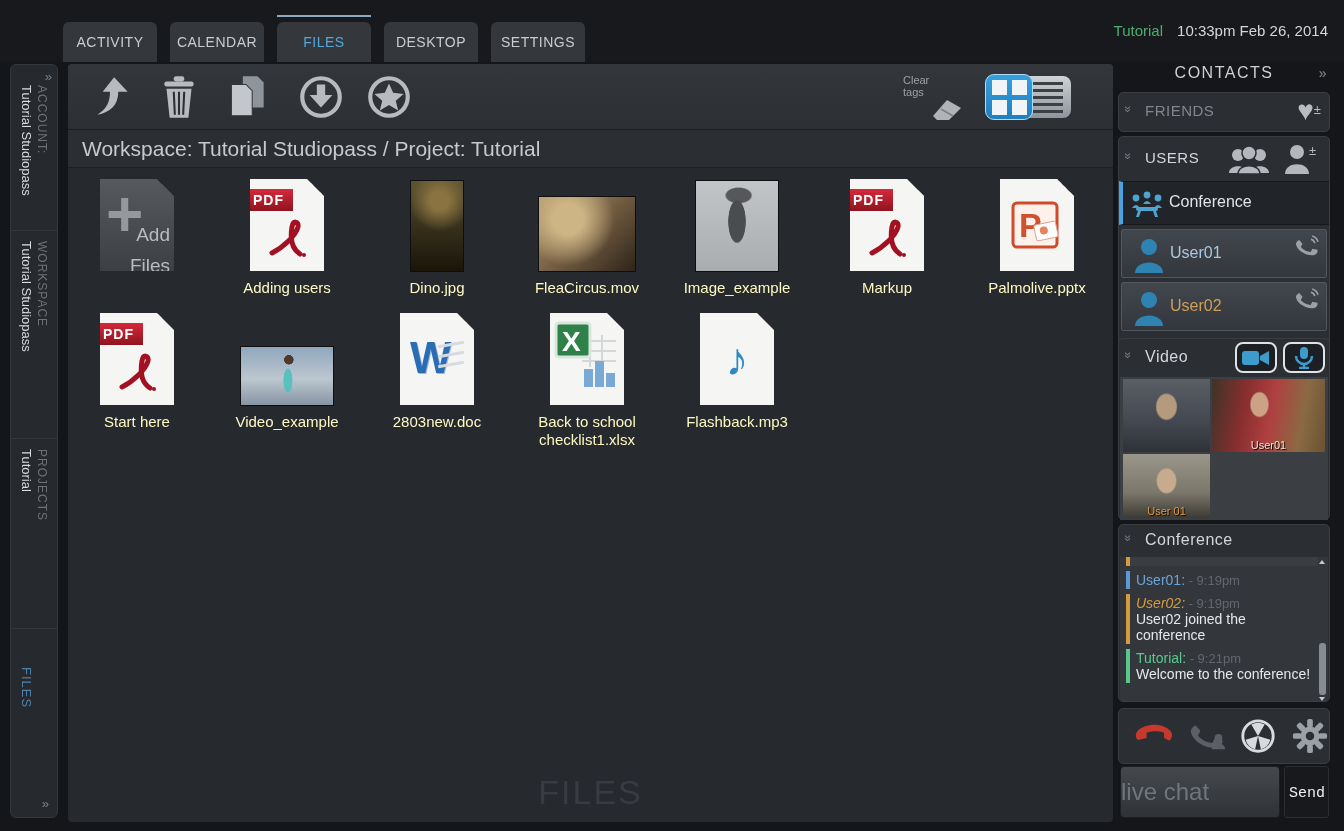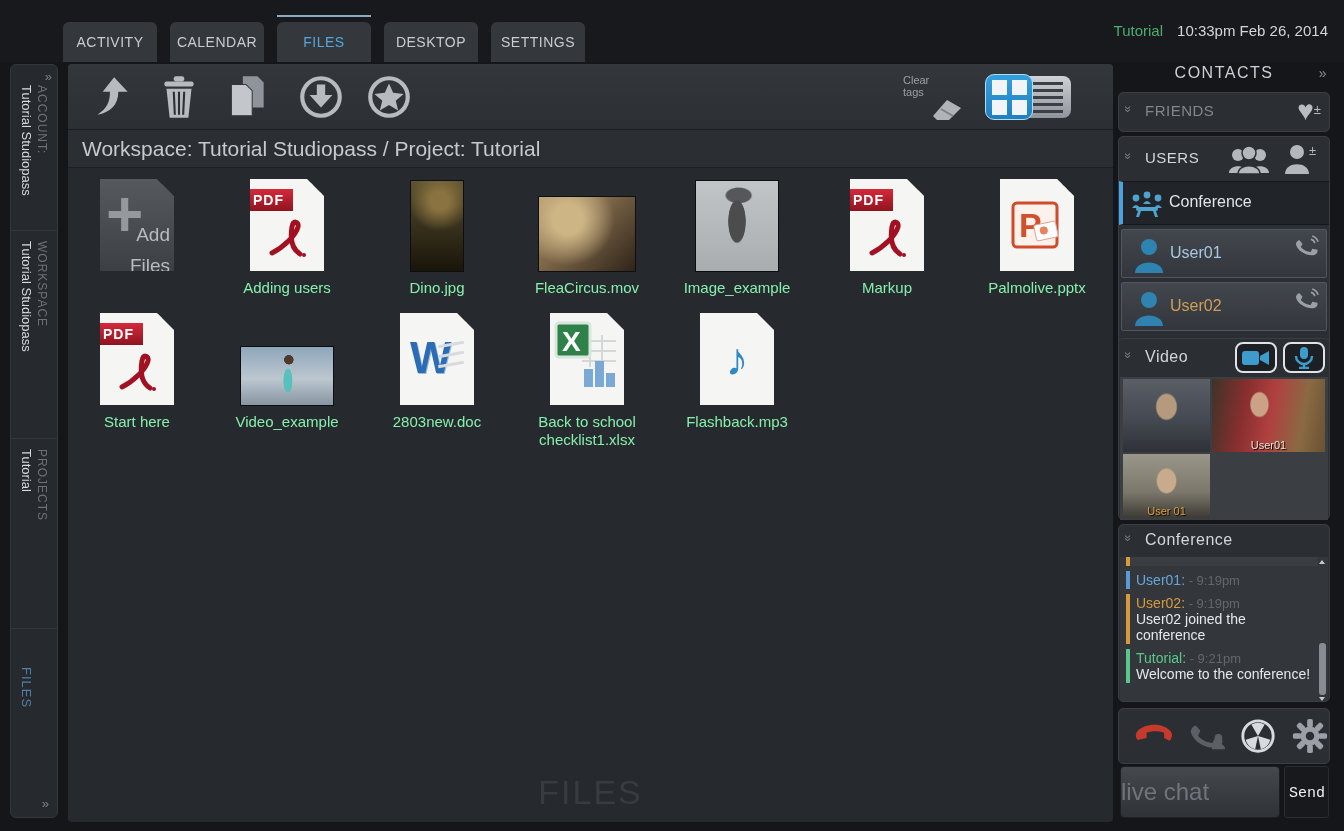--- a/index.html
+++ b/index.html
@@ -48,21 +48,21 @@
     border-radius:0 8px 8px 0; display:flex; flex-direction:column; gap:4px; justify-content:center; align-items:center; cursor:pointer; }
   #listbtn i { width:30px; height:3px; background:#3c4045; display:block; }
   #crumbbar { position:absolute; left:0; top:66px; width:100%; height:38px; background:#2b2f34;
     border-bottom:1px solid #1e2023; }
   #crumbbar span { font-size:21px; color:#c6c9cd; line-height:38px; padding-left:14px; }
   #watermark { position:absolute; left:50%; bottom:10px; transform:translateX(-50%);
     font-size:34px; color:#383c42; letter-spacing:2px; }
 
   .tile { position:absolute; width:150px; text-align:center; cursor:pointer; }
   .thumbzone { height:95px; display:flex; align-items:flex-end; justify-content:center; }
-  .fname { margin-top:8px; font-size:15px; color:#86efac; line-height:18px; }
+  .fname { margin-top:8px; font-size:15px; color:#fef9c3; line-height:18px; }
 
   .page { position:relative; width:74px; height:92px; background:#f5f5f4;
     clip-path:polygon(0 0, calc(100% - 17px) 0, 100% 17px, 100% 100%, 0 100%);
     box-shadow:0 0 0 1px #191b1e; }
   .fold { position:absolute; right:0; top:0; width:17px; height:17px;
     background:linear-gradient(225deg,#cfcfcd 50%,transparent 50%); }
   .pdfband { position:absolute; left:-6px; top:10px; background:linear-gradient(#d6293a,#8f1420);
     color:#fff; font-weight:bold; font-size:14px; padding:3px 9px; letter-spacing:1px; }
   .pdfswirl { position:absolute; left:12px; top:34px; }
   .darkpage { background:linear-gradient(#56595e,#3c3f44); box-shadow:0 0 0 1px #1a1c1f; }
@@ -106,21 +106,21 @@
   #vidbody { position:absolute; left:1px; top:38px; width:208px; height:143px; background:#3b3f44; }
   .vthumb { position:absolute; overflow:hidden; }
   .vlabelw { position:absolute; bottom:1px; width:100%; text-align:center; font-size:11px; }
 
   #confbody { position:absolute; left:1px; top:32px; width:208px; height:144px; background:#33373c; overflow:hidden; }
   .msg { margin:5px 10px 5px 6px; padding:1px 6px; border-left:4px solid; }
   .msg .l1 { font-size:14px; }
   .msg .mt { color:#63676d; font-size:13px; }
   .msg .l2 { font-size:14px; color:#e6e8ea; line-height:16px; }
   .bblue { border-color:#5b9bd5; } .bblue .mn { color:#6aa5d8; }
-  .borange { border-color:#d79b3e; } .borange .mn { color:#d79b3e; }
+  .borange { border-color:#d79b3e; } .borange .mn { color:#d79b3e;font-style:italic; }
   .bgreen { border-color:#58c98a; } .bgreen .mn { color:#58c98a; }
   .partial { height:9px; margin:0 10px 2px 6px; background:#3a3e43; border-left:4px solid #d79b3e; }
   #cscroll { position:absolute; right:2px; bottom:6px; width:7px; height:52px; background:#878c92; border-radius:3px; cursor:pointer; }
   .scrollarrow { position:absolute; right:3px; width:0; height:0; border-left:3px solid transparent; border-right:3px solid transparent; }
   .sa-up { top:3px; border-bottom:4px solid #c6c9cd; }
   .sa-dn { bottom:0px; border-top:4px solid #c6c9cd; }
 
   #callbar { position:absolute; left:0; top:644px; width:212px; height:56px; background:#2b2f34;
     border:1px solid #3a3e43; border-radius:5px; }
   .cbtn { position:absolute; top:8px; cursor:pointer; }

